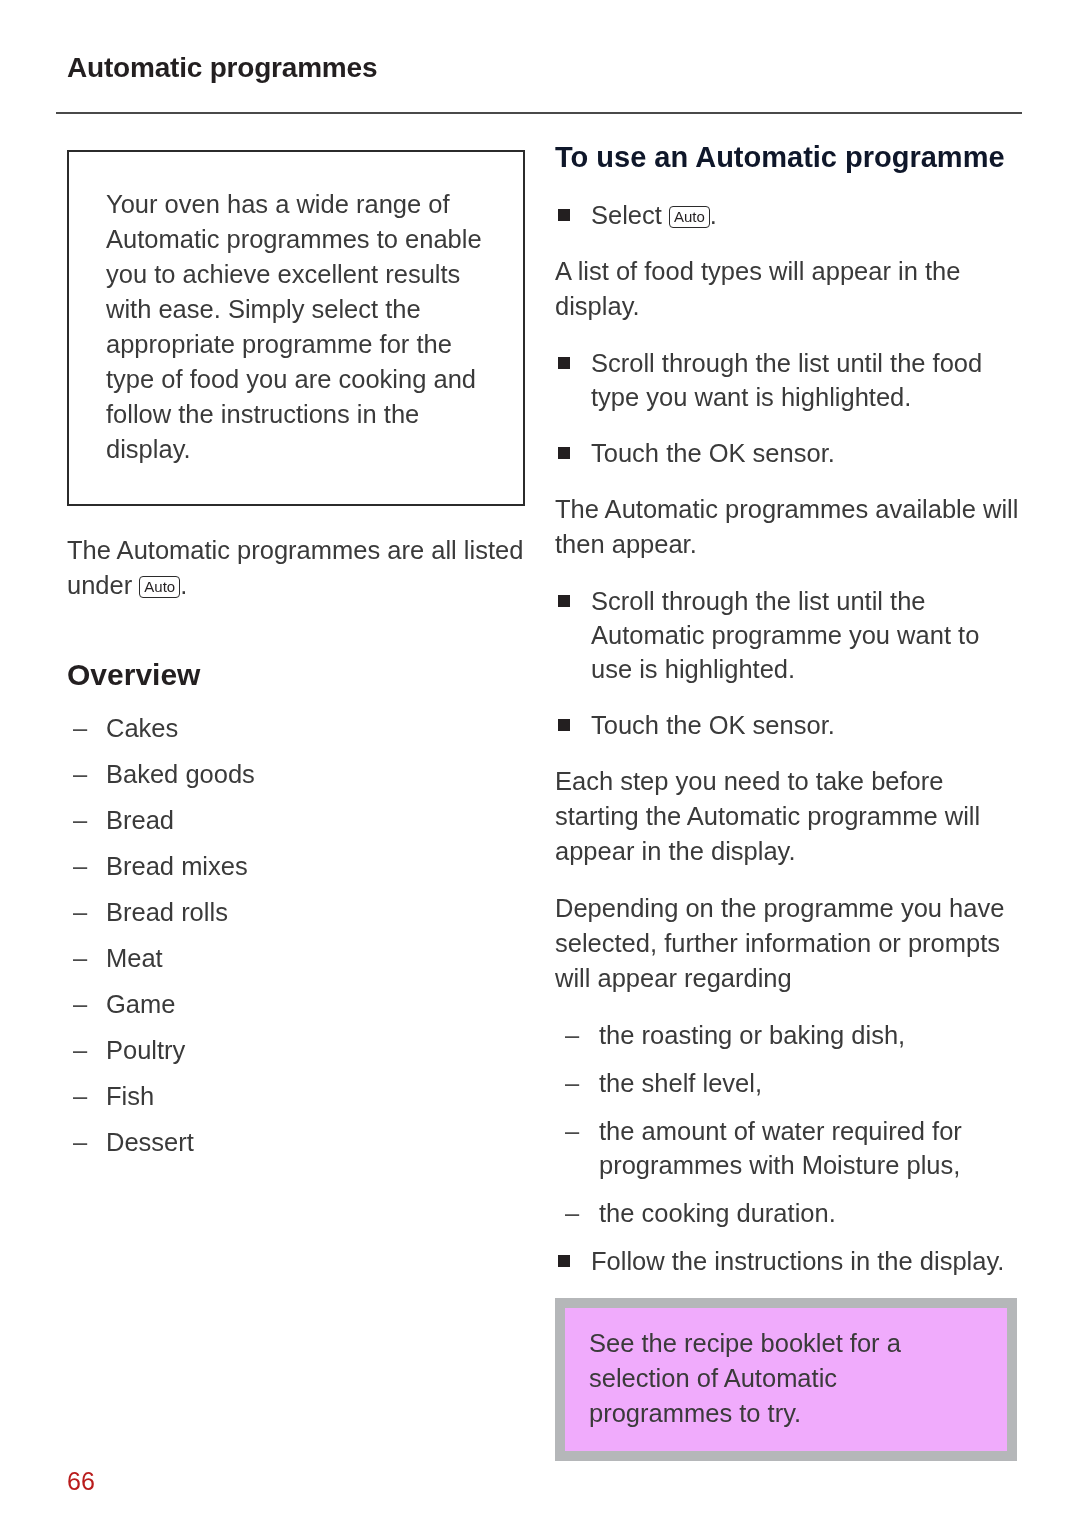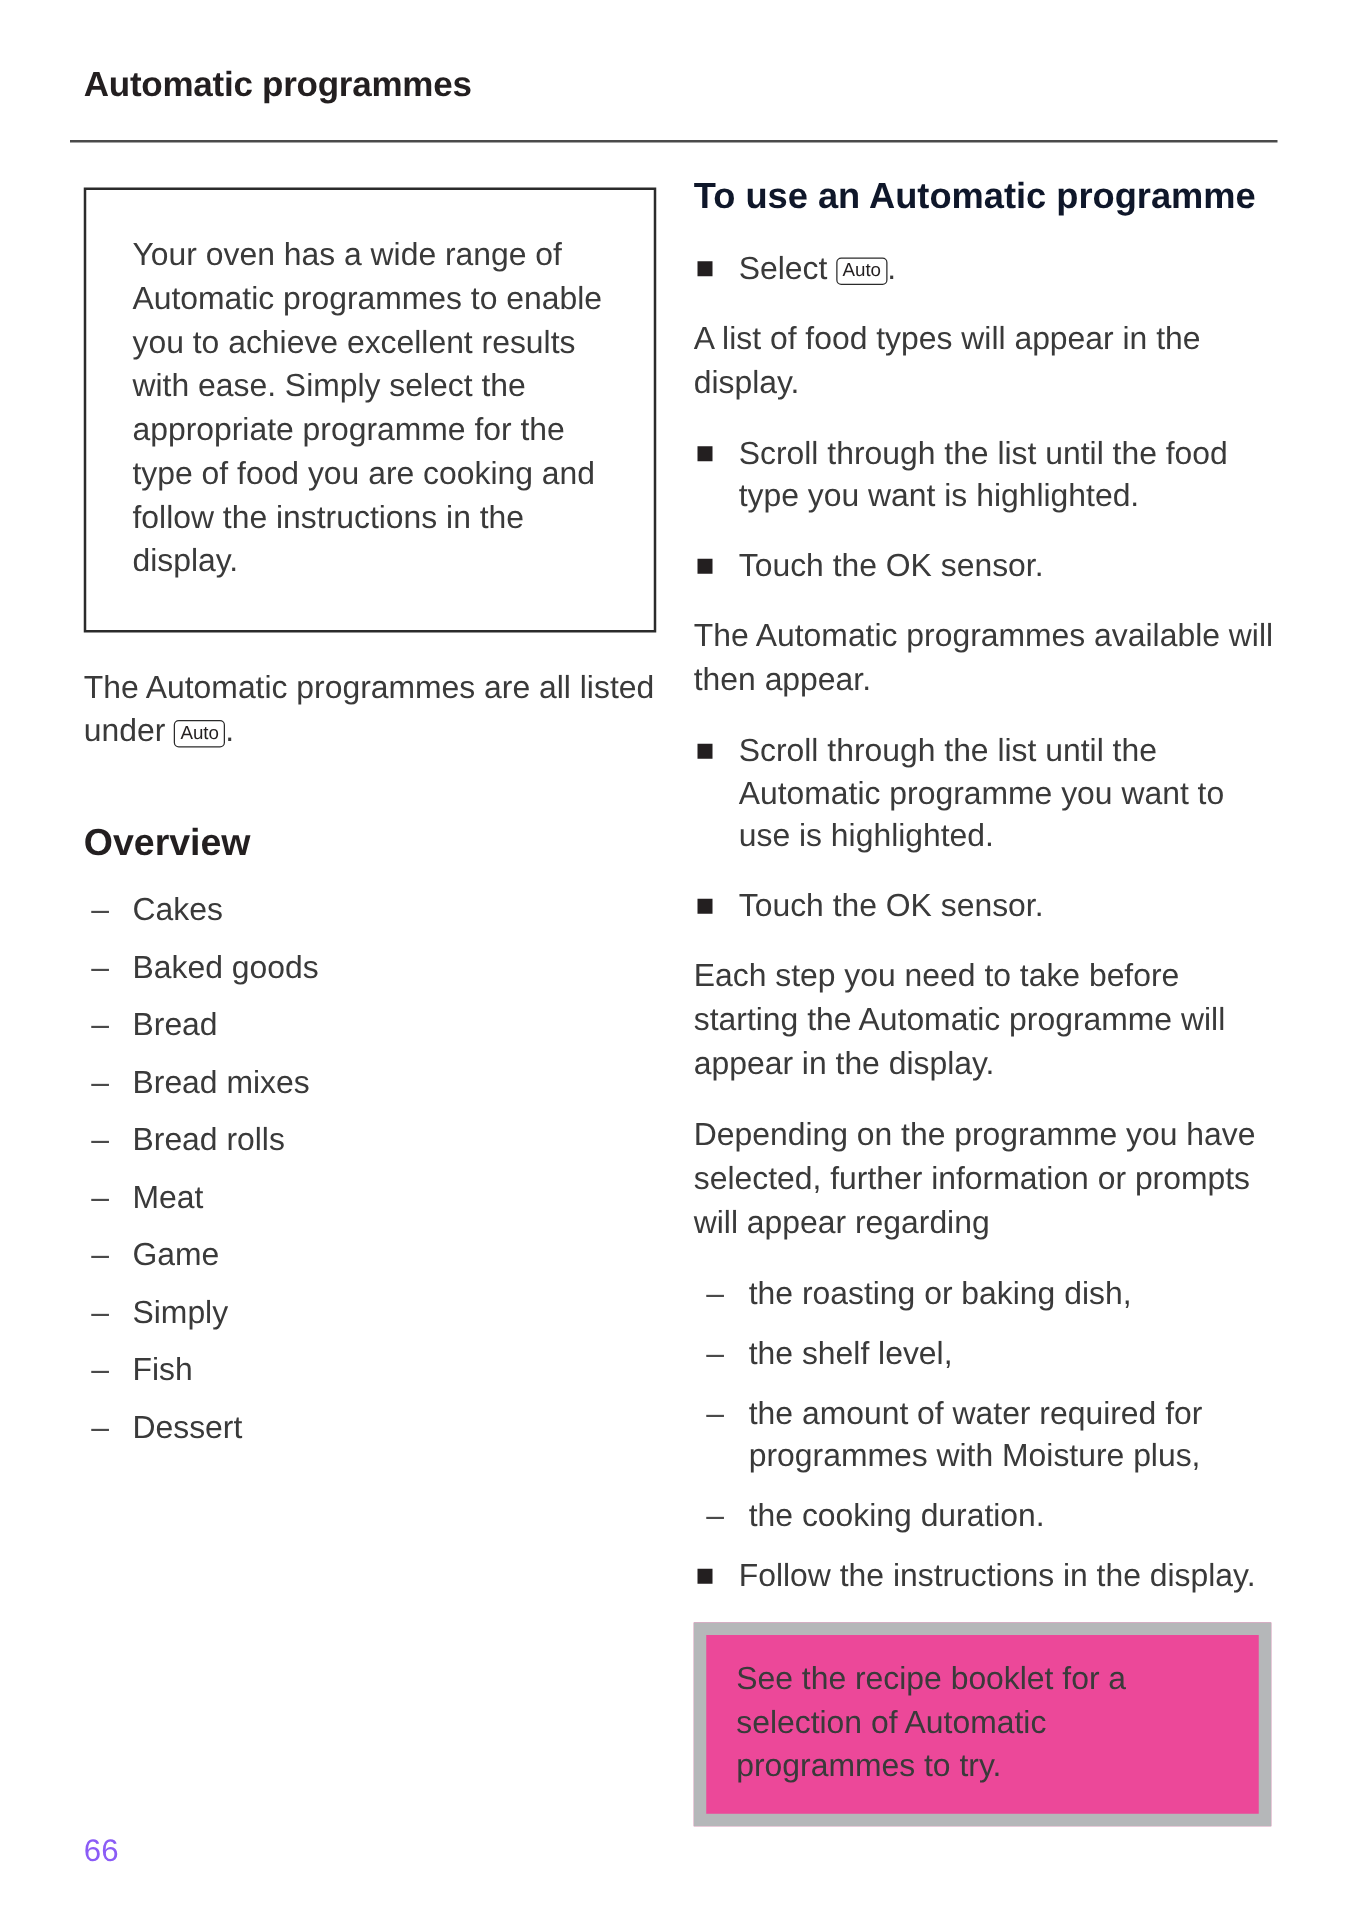--- a/index.html
+++ b/index.html
@@ -160,38 +160,38 @@
     color: #231f20;
     vertical-align: 2px;
     font-family: "Liberation Sans", sans-serif;
     white-space: nowrap;
   }
 
   
   .tip-box {
     box-sizing: border-box;
     border: 10px solid #b5b7b9;
-    background: #ec4899;
+    background: #f0abfc;
     width: 462px;
     padding: 18px 38px 20px 24px;
     margin-top: 20px;
   }
   .tip-box .para {
     margin: 0;
     line-height: 35px;
   }
 
   
   .page-number {
     position: absolute;
     left: 67px;
     top: 1466px;
     font-size: 25px;
     line-height: 30px;
-    color: #8b5cf6;
+    color: #b91c1c;
   }
 </style>
 </head>
 <body>
 
 <div class="page">
 
   <div class="page-title">Automatic programmes</div>
   <div class="title-rule"></div>
 
@@ -206,21 +206,21 @@
     <h2 class="section-head" style="margin-top:53px;">Overview</h2>
 
     <ul class="dash-list tight">
       <li class="dash-item"><span class="dash">–</span><span>Cakes</span></li>
       <li class="dash-item"><span class="dash">–</span><span>Baked goods</span></li>
       <li class="dash-item"><span class="dash">–</span><span>Bread</span></li>
       <li class="dash-item"><span class="dash">–</span><span>Bread mixes</span></li>
       <li class="dash-item"><span class="dash">–</span><span>Bread rolls</span></li>
       <li class="dash-item"><span class="dash">–</span><span>Meat</span></li>
       <li class="dash-item"><span class="dash">–</span><span>Game</span></li>
-      <li class="dash-item"><span class="dash">–</span><span>Simply</span></li>
+      <li class="dash-item"><span class="dash">–</span><span>Poultry</span></li>
       <li class="dash-item"><span class="dash">–</span><span>Fish</span></li>
       <li class="dash-item"><span class="dash">–</span><span>Dessert</span></li>
     </ul>
   </div>
 
   <div class="col-right">
 
     <h2 class="head-right">To use an Automatic programme</h2>
 
     <p class="sq-item"><span class="sq"></span><span>Select </span><span class="key">Auto</span><span>.</span></p>

